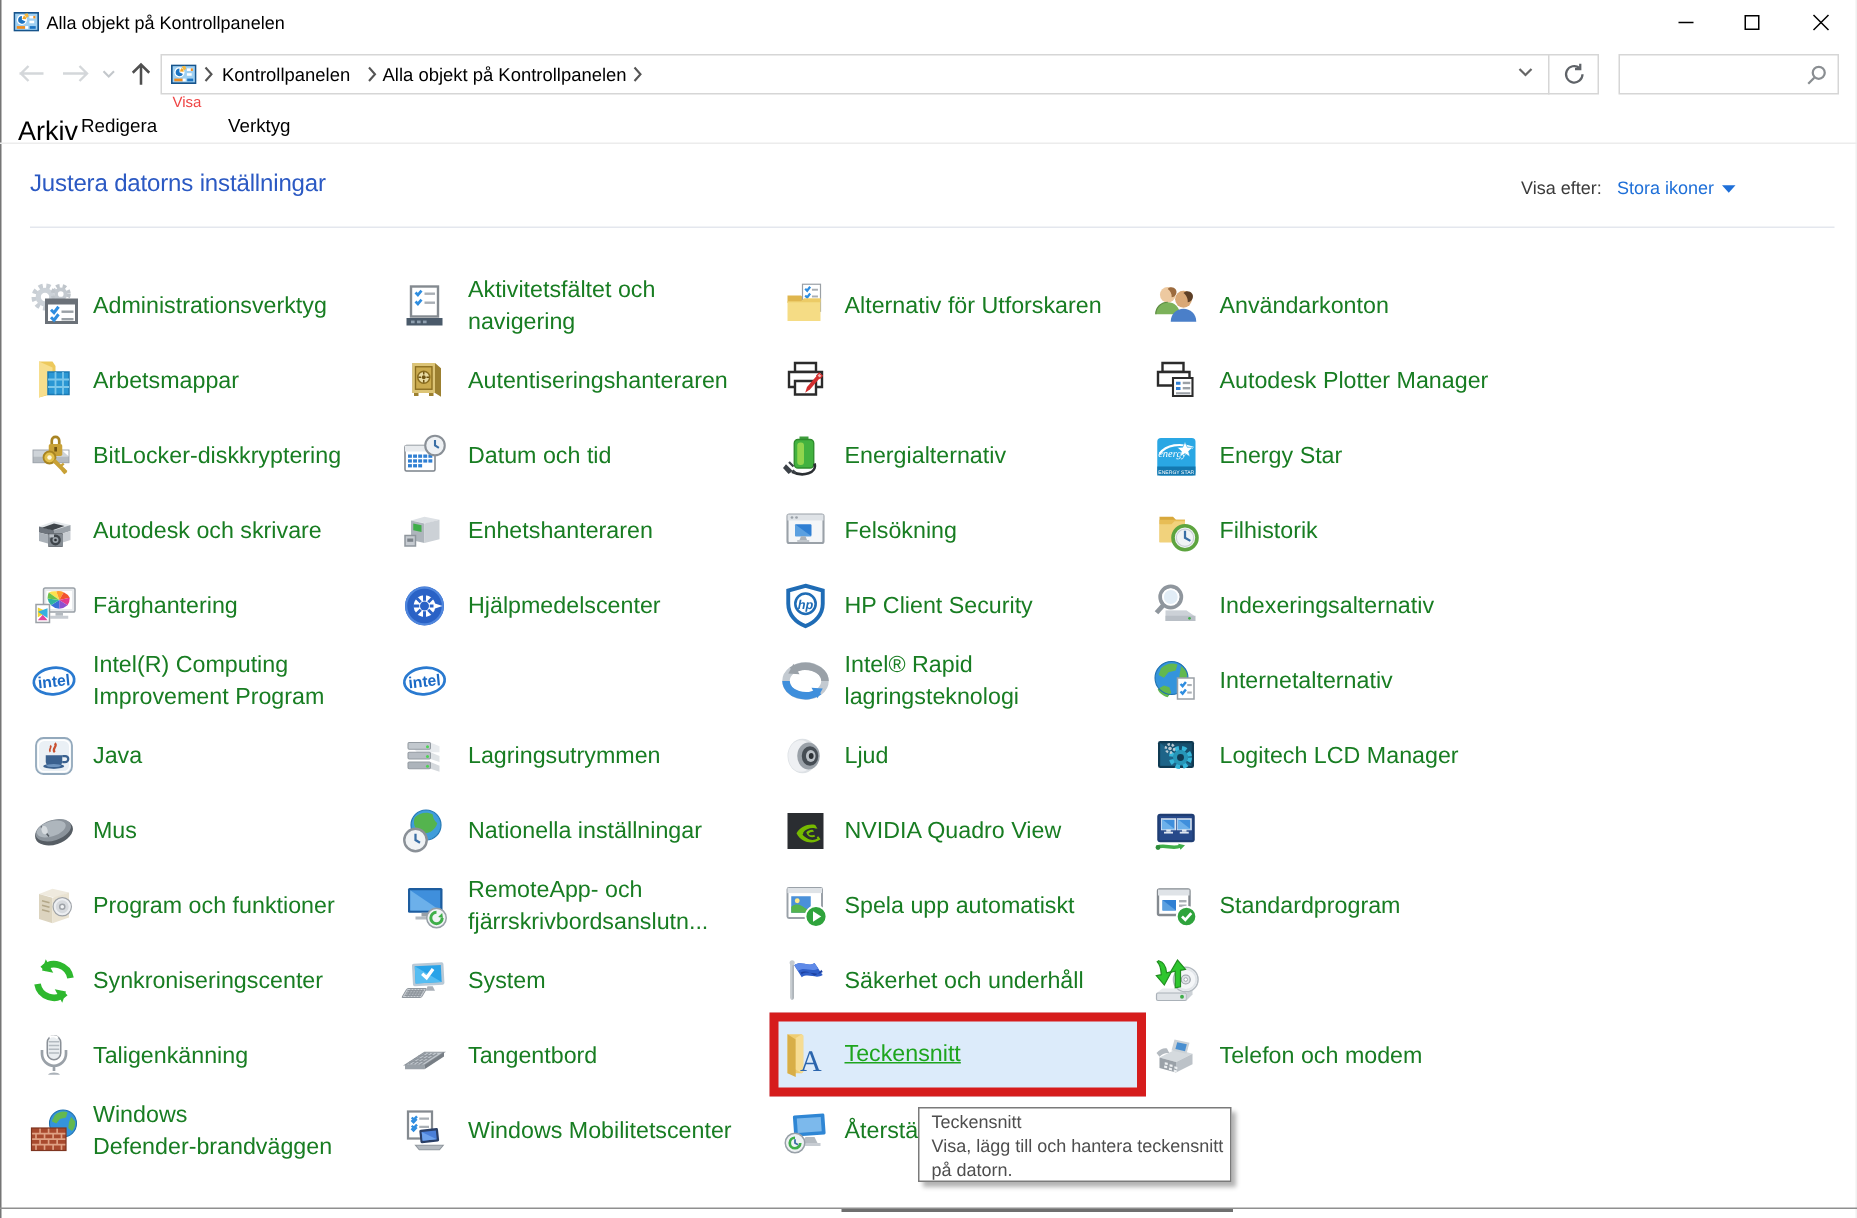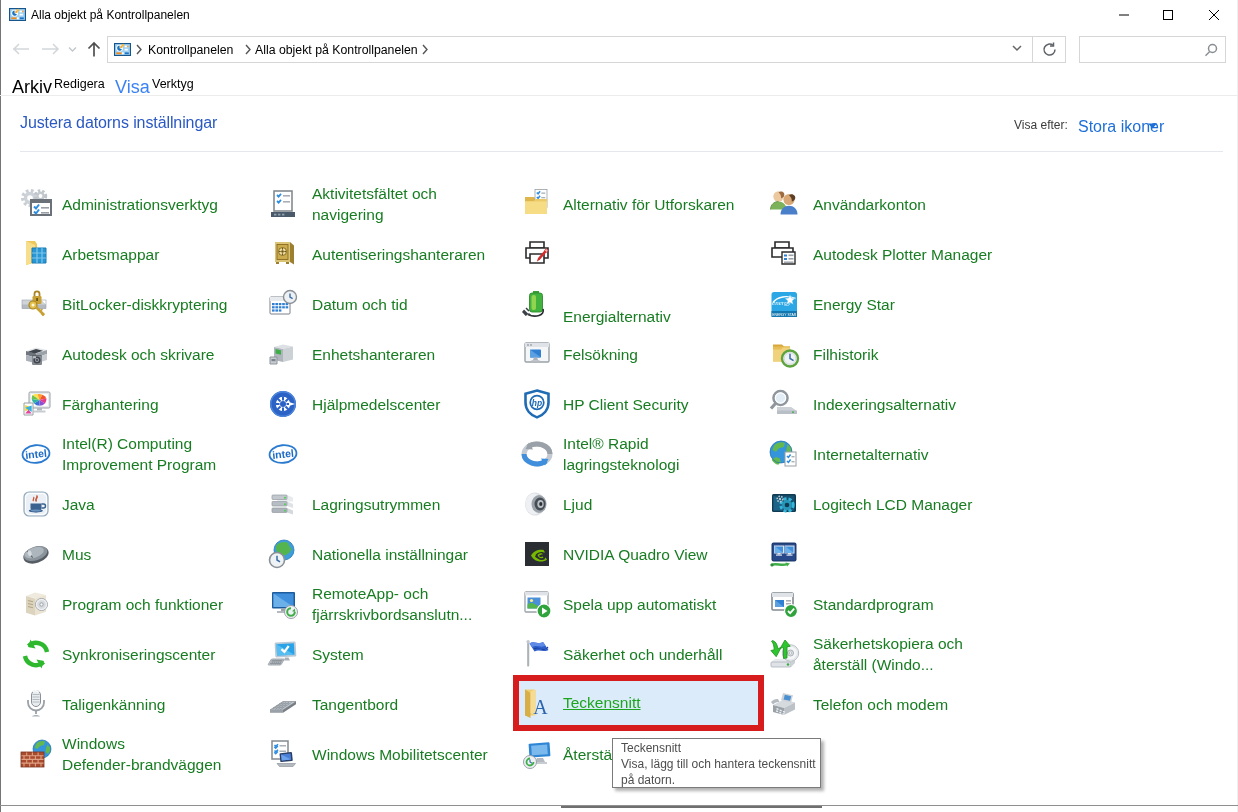--- a/index.html
+++ b/index.html
@@ -76,27 +76,27 @@
  <path d="M12.5 1.5v3.5H9" fill="none" stroke="#5f6368" stroke-width="1.5"></path>
 </svg>
 <div class="abs" style="left:1079px;top:36px;width:147px;height:27px;border:1px solid #d6d6d6;background:#fff"></div>
 <svg class="abs" style="left:1203px;top:42px" width="16" height="16" viewBox="0 0 16 16">
  <circle cx="9.5" cy="6.5" r="4" fill="none" stroke="#8a8e92" stroke-width="1.5"></circle>
  <path d="M6.5 9.8L2.5 13.8" stroke="#8a8e92" stroke-width="1.5"></path>
 </svg>
 
 <div class="abs" style="left:12px;top:77px;font-size:18px;color:#000">Arkiv</div>
 <div class="abs" style="left:54px;top:77px;font-size:12.5px;color:#000">Redigera</div>
-<div class="abs" style="left:115px;top:77px;font-size:18px;color:#3b82f6">Visa</div>
+<div class="abs" style="left:115px;top:63px;font-size:10px;color:#ef4444">Visa</div>
 <div class="abs" style="left:152px;top:77px;font-size:12.5px;color:#000">Verktyg</div>
 <div class="abs" style="left:0;top:95px;width:1238px;height:1px;background:#ececec"></div>
 
 <div class="abs" style="left:20px;top:114px;font-size:16px;letter-spacing:-0.1px;color:#2b59c3">Justera datorns inställningar</div>
 <div class="abs" style="left:1014px;top:118px;font-size:12px;color:#3b3b3b">Visa efter:</div>
-<div class="abs" style="left:1078px;top:118px;font-size:16px;color:#1e6fd8">Stora ikoner</div>
+<div class="abs" style="left:1078px;top:118px;font-size:12px;color:#1e6fd8">Stora ikoner</div>
 <svg class="abs" style="left:1147px;top:122px" width="11" height="8" viewBox="0 0 11 8">
     <path d="M1 1.5l4.5 5 4.5-5z" fill="#1e6fd8"></path>
   </svg>
 <div class="abs" style="left:20px;top:151px;width:1203px;height:1px;background:#e4e7ee"></div>
 
 <div class="it" style="left:20px;top:188px;">
     <svg width="32" height="32" viewBox="0 0 32 32">
 <circle cx="10" cy="10" r="7" fill="none" stroke="#c8ced4" stroke-width="4" stroke-dasharray="2.6 2.2"></circle>
 <circle cx="10" cy="10" r="6.2" fill="#ccd2d8"></circle>
       <circle cx="10" cy="10" r="2.8" fill="#fff"></circle>
@@ -239,21 +239,21 @@
 <div class="it" style="left:521px;top:288px;">
     <svg width="32" height="32" viewBox="0 0 32 32">
 <rect x="12" y="3" width="6" height="2.6" fill="#3f9e3c"></rect>
 <rect x="8.5" y="5" width="13" height="19" rx="2.5" fill="#42b23f"></rect>
 <rect x="10.5" y="7" width="4.5" height="15" rx="2" fill="#90d54d"></rect>
 <rect x="8.5" y="5" width="13" height="19" rx="2.5" fill="none" stroke="#2e8c2c" stroke-width="0.9"></rect>
 <path d="M22 21c1 3-1 5.5-4 6.5-3.5 1.2-8 .5-11-1" stroke="#2b2f33" stroke-width="1.8" fill="none"></path>
 <path d="M3 21.5l4.5 4.5-2.8 2L1 24z" fill="#3c4248"></path>
 <path d="M5 20l3 3M7.5 25.5l2 2" stroke="#3c4248" stroke-width="1.5"></path>
 </svg>
-    <div class="lab" style="left:42px;margin-top:12px;">Energialternativ</div>
+    <div class="lab" style="left:42px;">Energialternativ</div>
   </div>
 <div class="it" style="left:768px;top:288px;">
     <svg width="32" height="32" viewBox="0 0 32 32">
 <rect x="3.5" y="4" width="25.5" height="25" rx="2.5" fill="#2aa7e4"></rect>
 <rect x="3.5" y="23" width="25.5" height="6" fill="#1378b0"></rect>
 <text x="16.2" y="27.7" font-family="Liberation Sans" font-size="3.4" fill="#fff" text-anchor="middle">ENERGY STAR</text>
 <path d="M5 14.5C9.5 8.5 19 7 27.5 10.5" stroke="#fff" stroke-width="1.4" fill="none"></path>
 <text x="13.5" y="16.5" font-family="Liberation Serif" font-size="7" font-style="italic" fill="#fff" text-anchor="middle">energy</text>
 <path d="M22 6.5l1.5 3.6 3.8.2-2.9 2.5.9 3.7-3.3-2.1-3.3 2.1.9-3.7-2.9-2.5 3.8-.2z" fill="#fff" stroke="#2aa7e4" stroke-width="0.4"></path>
 </svg>
@@ -603,21 +603,20 @@
 <rect x="3" y="24" width="20" height="5" rx="1" fill="#dfe3e7" stroke="#aab1b8" stroke-width="0.8"></rect>
 <path d="M23 24l4-3v4l-4 4z" fill="#ccd1d6"></path>
 <circle cx="20" cy="26.5" r="1.3" fill="#3fae49"></circle>
 <circle cx="22.5" cy="15" r="8.2" fill="#f4f6f8" stroke="#b3bac0" stroke-width="1"></circle>
 <circle cx="22.5" cy="15" r="7" fill="none" stroke="#e2e6ea" stroke-width="1.2"></circle>
 <circle cx="22.5" cy="15" r="3" fill="#dfe3e7" stroke="#9aa1a8" stroke-width="0.8"></circle>
 <circle cx="22.5" cy="15" r="1.2" fill="#fff" stroke="#9aa1a8" stroke-width="0.6"></circle>
 <path d="M4.5 2.5c3.5 1 5 4.5 5.2 8l3.3-.8-4.8 9-5.3-6.2 3.3-.7C6 8.5 5.5 5 3.5 3.2z" fill="#2ec62e" stroke="#1f8f1f" stroke-width="0.8"></path>
 <path d="M15.5 20.5v-11l-3.3.8L17 2l5.3 6.2-3.3.7v11z" fill="#2ec62e" stroke="#1f8f1f" stroke-width="0.8"></path>
 </svg>
-    <div class="lab" style="left:45px;">Säkerhetskopiera och<br>återställ (Windo...</div>
   </div>
 <div class="it" style="left:20px;top:688px;">
     <svg width="32" height="32" viewBox="0 0 32 32">
 <rect x="11.5" y="2.5" width="9" height="16" rx="4.5" fill="#e9edf0" stroke="#8a9097"></rect>
 <path d="M12.5 6.5h7M12.5 9h7M12.5 11.5h7M12.5 14h7" stroke="#b3bac0" stroke-width="1"></path>
 <path d="M13 3.6c1.6-1 4-1 5.5.4" stroke="#fff" stroke-width="1.6" fill="none"></path>
 <path d="M8 12v2.5a8 8 0 0016 0V12" fill="none" stroke="#9aa1a8" stroke-width="1.8"></path>
 <path d="M16 22.5V26" stroke="#9aa1a8" stroke-width="1.8"></path>
 <path d="M12 28.5c1-2 7-2 8 0z" fill="#aab1b8"></path>
 </svg>

